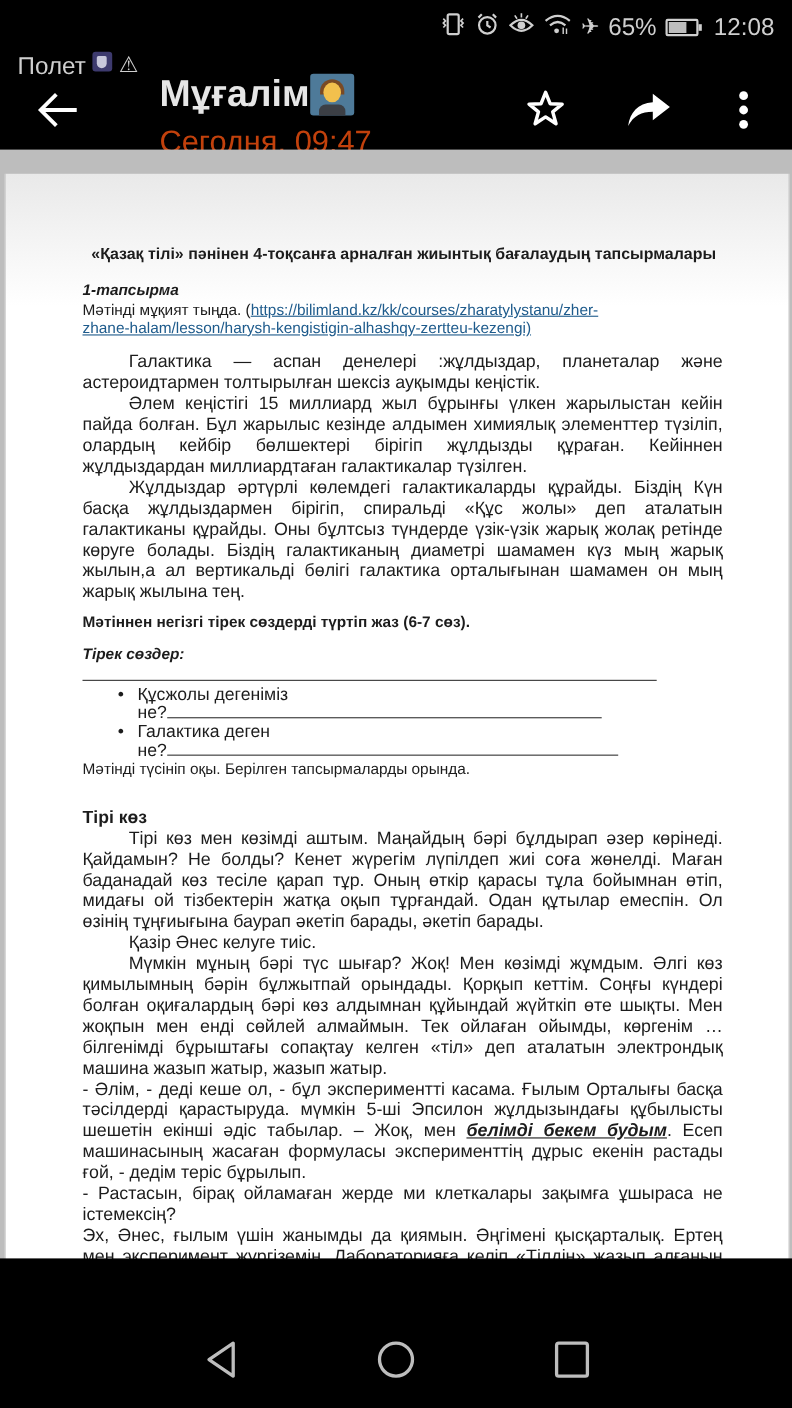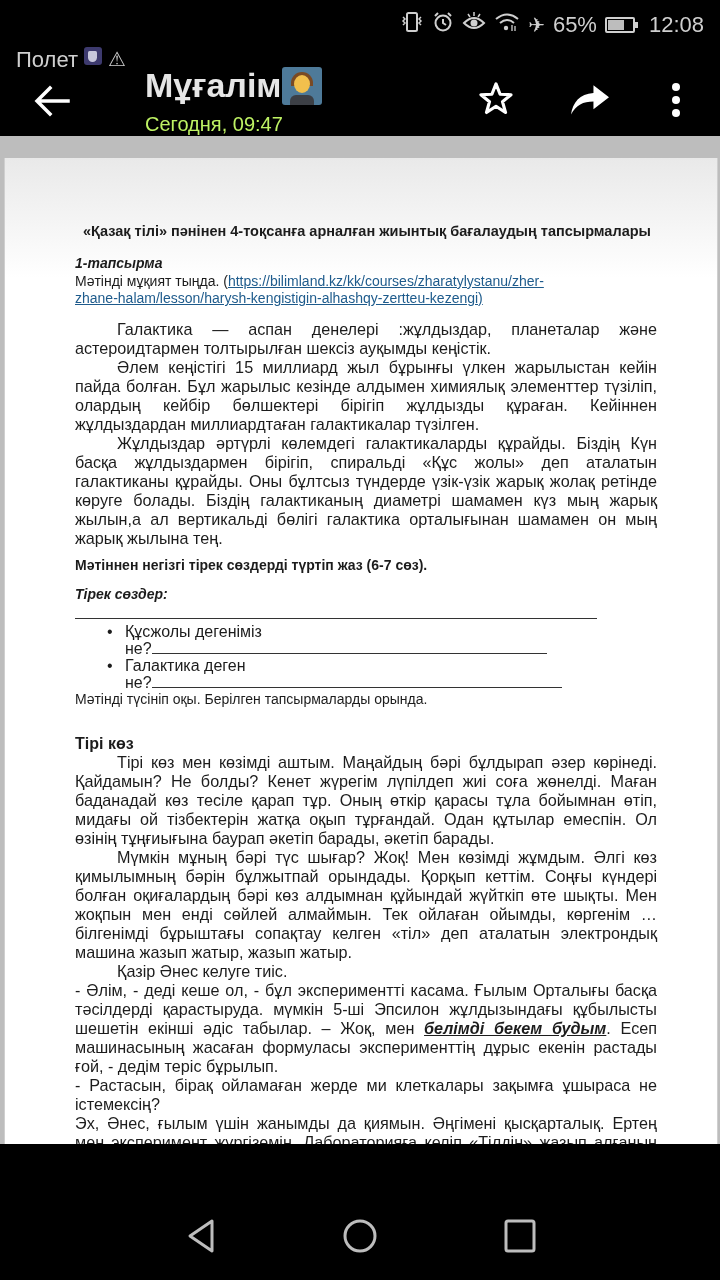--- a/index.html
+++ b/index.html
@@ -14,21 +14,21 @@
   .battery::after { content:""; position:absolute; right:-5px; top:3px; width:3px; height:6px; background:#cfcfcf; }
   .battery .fill { position:absolute; left:1px; top:1px; bottom:1px; background:#bdbdbd; }
 
   .appbar { position:absolute; left:0; top:50px; width:720px; height:88px; }
   .back { position:absolute; left:34px; top:34px; width:44px; height:40px; color:#fff; font-size:38px; line-height:40px; }
   .title { position:absolute; left:145px; top:16px; color:#e6e6e6; font-size:34px; font-weight:bold; display:flex; align-items:center; gap:0; }
   .emoji { width:40px; height:38px; background:#4e7a99; border-radius:3px; position:relative; display:inline-block; }
   .emoji .face { position:absolute; left:12px; top:8px; width:16px; height:18px; background:#f2c04d; border-radius:50%; }
   .emoji .hair { position:absolute; left:9px; top:5px; width:22px; height:14px; background:#7a4a24; border-radius:11px 11px 0 0; }
   .emoji .body { position:absolute; left:8px; bottom:0; width:24px; height:10px; background:#3c3f45; border-radius:6px 6px 0 0; }
-  .subtitle { position:absolute; left:145px; top:63px; color:#bef264; font-size:20px; }
+  .subtitle { position:absolute; left:145px; top:63px; color:#c2410c; font-size:28px; }
   .act { position:absolute; top:30px; color:#fff; font-size:34px; line-height:40px; text-align:center; width:44px; }
 
   .viewer { position:absolute; left:0; top:136px; width:720px; height:1272px; background:#bdbdbd; overflow:hidden; }
   .page { position:absolute; left:4px; top:22px; width:712px; height:1000px; background:linear-gradient(#e9e9e9, #ffffff 120px); border-left:1px solid #cfcfcf; border-right:1px solid #cfcfcf; }
   .doc { position:absolute; left:70px; width:582px; color:#1c1c1c; font-size:16.2px; line-height:19px; }
   .doc p { margin:0; text-align:justify; }
   .ind { text-indent:42px; }
   .h-main { top:64px; font-weight:bold; font-size:14.5px; text-align:center; width:600px; left:62px; }
   .task { font-weight:bold; font-size:14px; }
   .link { color:#1e5b8c; text-decoration:underline; }
@@ -151,22 +151,22 @@
       <div class="bullet">
         <span>Галактика деген</span><br>
         <span>не?</span><span class="rule" style="display:inline-block;width:410px;height:12px"></span>
       </div>
       <div class="small">Мәтінді түсініп оқы. Берілген тапсырмаларды орында.</div>
     </div>
 
     <div class="doc" style="top:576px">
       <div class="center-title">Тірі көз</div>
       <p class="ind">Тірі көз мен көзімді аштым. Маңайдың бәрі бұлдырап әзер көрінеді. Қайдамын? Не болды? Кенет жүрегім лүпілдеп жиі соға жөнелді. Маған баданадай көз тесіле қарап тұр. Оның өткір қарасы тұла бойымнан өтіп, мидағы ой тізбектерін жатқа оқып тұрғандай. Одан құтылар емеспін. Ол өзінің тұңғиығына баурап әкетіп барады, әкетіп барады.</p>
+      <p class="ind">Қазір Әнес келуге тиіс.</p>
       <p class="ind">Мүмкін мұның бәрі түс шығар? Жоқ! Мен көзімді жұмдым. Әлгі көз қимылымның бәрін бұлжытпай орындады. Қорқып кеттім. Соңғы күндері болған оқиғалардың бәрі көз алдымнан құйындай жүйткіп өте шықты. Мен жоқпын мен енді сөйлей алмаймын. Тек ойлаған ойымды, көргенім … білгенімді бұрыштағы сопақтау келген «тіл» деп аталатын электрондық машина жазып жатыр, жазып жатыр.</p>
-      <p class="ind">Қазір Әнес келуге тиіс.</p>
       <p><span> - Әлім, - деді кеше ол, - бұл экспериментті касама. Ғылым Орталығы басқа тәсілдерді қарастыруда. мүмкін 5-ші Эпсилон жұлдызындағы құбылысты шешетін екінші әдіс табылар. – Жоқ, мен </span><span class="bu">белімді бекем будым</span><span>. Есеп машинасының жасаған формуласы эксперименттің дұрыс екенін растады ғой, - дедім теріс бұрылып.</span></p>
       <p>- Растасын, бірақ ойламаған жерде ми клеткалары зақымға ұшыраса не істемексің?</p>
       <p> Эх, Әнес, ғылым үшін жанымды да қиямын. Әңгімені қысқарталық. Ертең мен эксперимент жүргіземін. Лабораторияға келіп «Тілдің» жазып алғанын тексерерсің.</p>
     </div>
   </div>
 </div>
 
 <div class="navbar">
   <div class="nav" style="left:182px">
     <svg width="40" height="40" viewBox="0 0 40 40">

